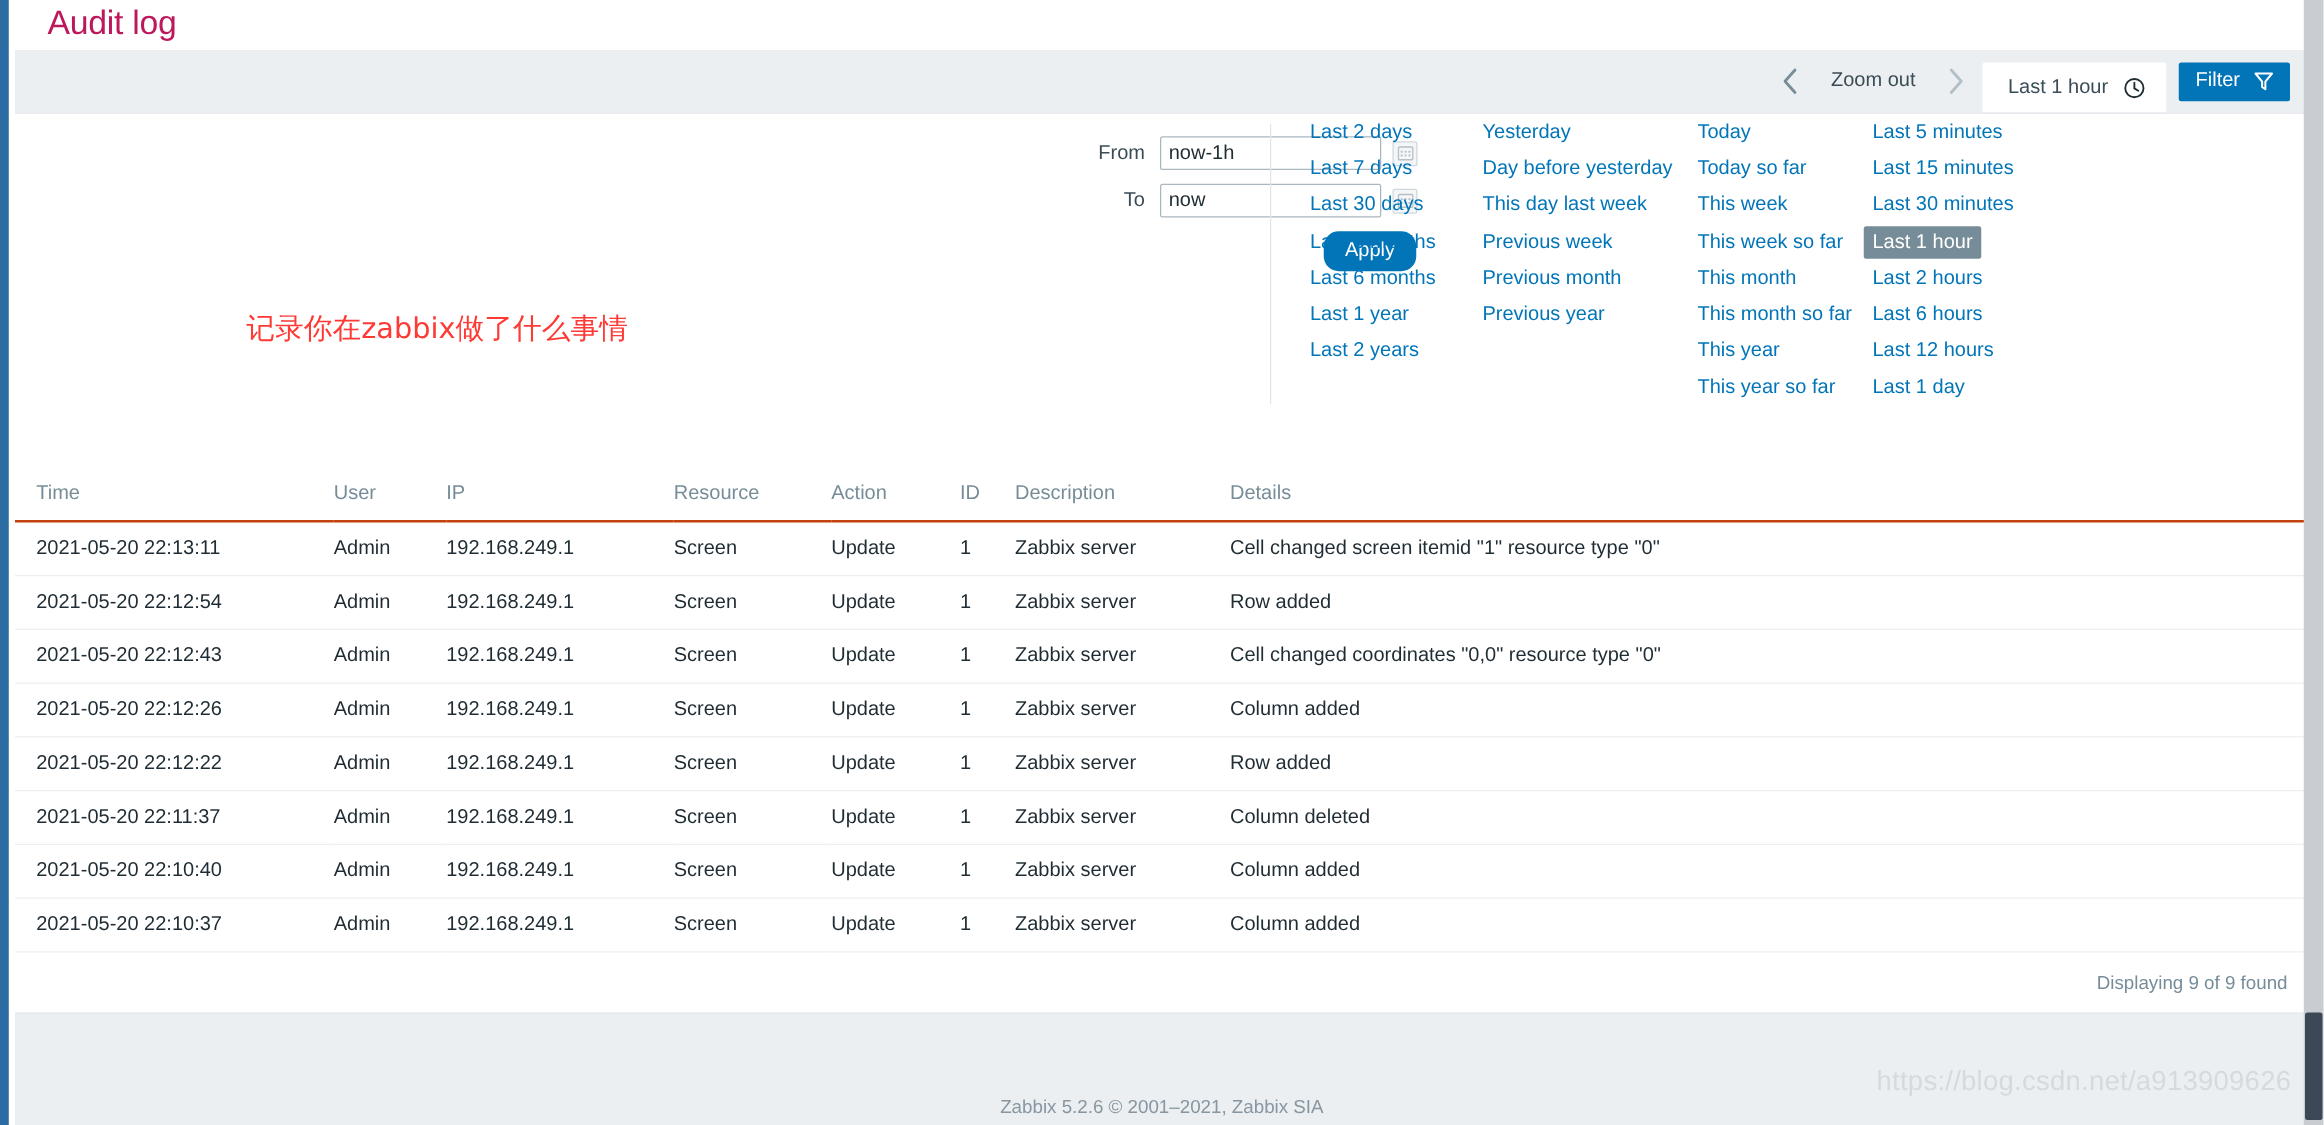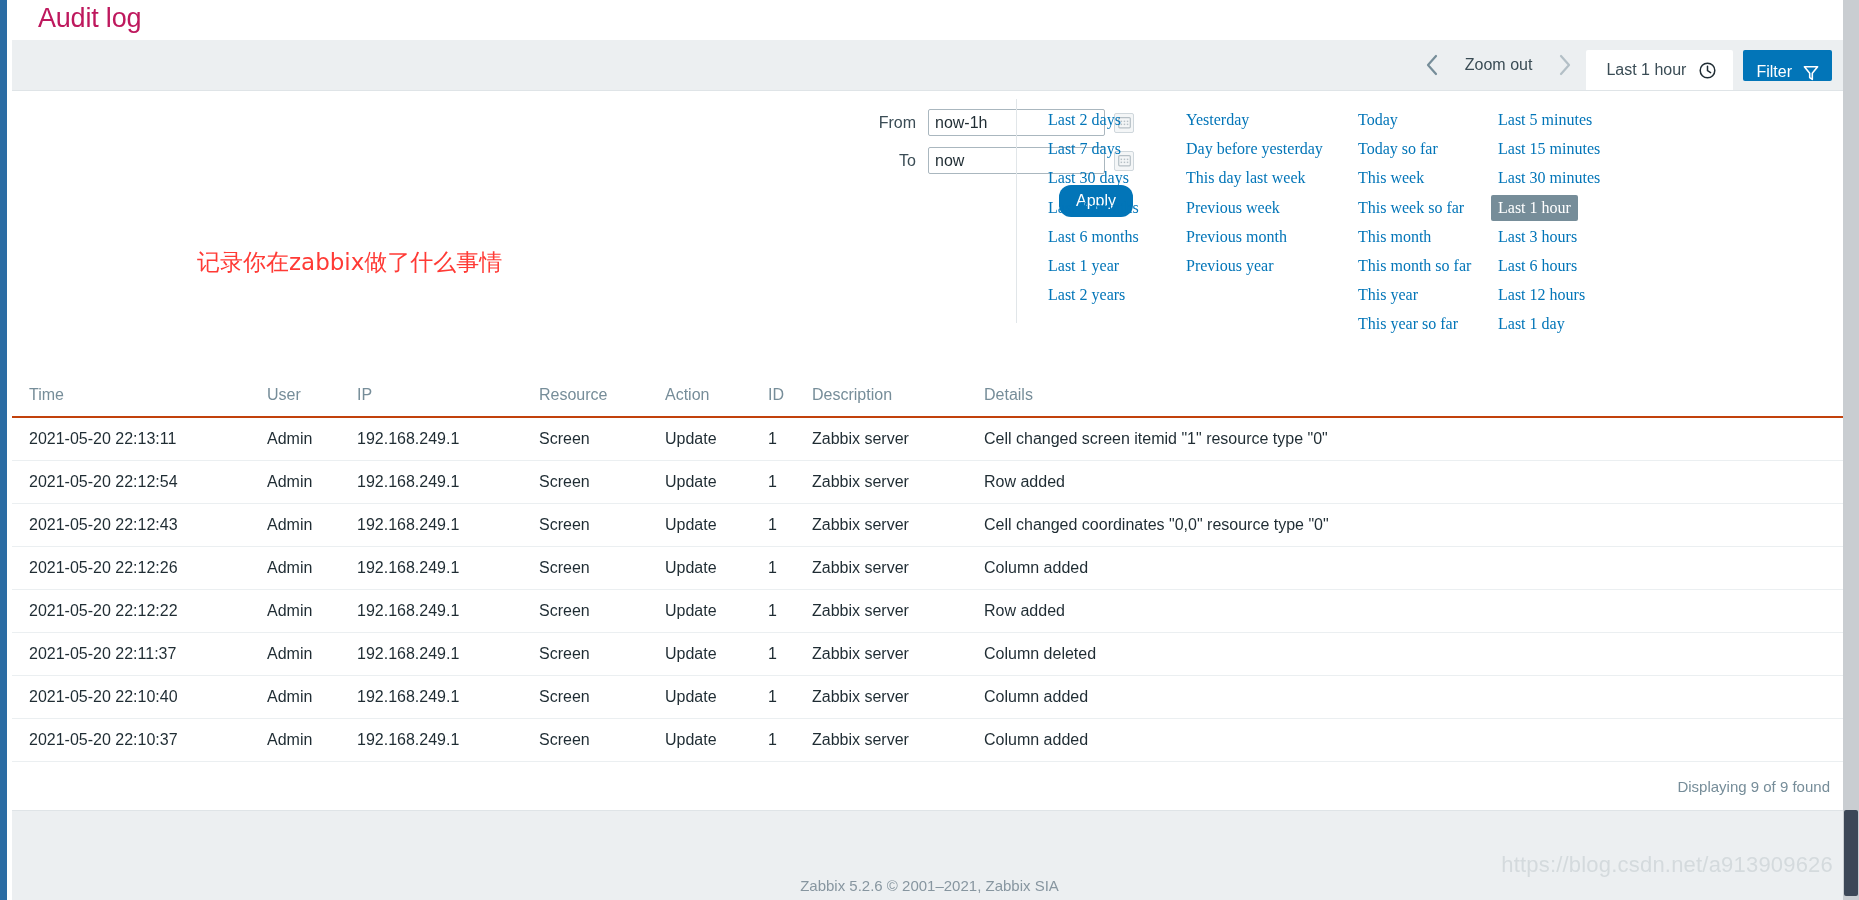--- a/index.html
+++ b/index.html
@@ -104,21 +104,21 @@
     border-radius: 2px 2px 0 0;
   }
   .clock-icon svg { display: block; }
   .filter-btn {
     background: #0275b8;
     color: #ffffff;
     height: 31px;
     margin-left: 10px;
     padding: 0 13px;
     display: flex;
-    align-items: flex-end;
+    align-items: center;
     gap: 11px;
     font-size: 16px;
     border: none;
     border-radius: 2px;
     cursor: pointer;
     font-family: inherit;
   }
   .funnel-icon svg { display: block; }
 
   
@@ -210,24 +210,23 @@
     top: 8px;
     width: 1px;
     height: 224px;
     background: #e1e6e9;
   }
 
   
   .presets {
     position: absolute;
     left: 1036px;
-    top: 16px;
+    top: 2px;
     display: flex;
     gap: 0;
-    font-family: Liberation Serif, serif;
   }
   .preset-col { width: 0; }
   .preset-col.c0 { width: 138px; }
   .preset-col.c1 { width: 172px; }
   .preset-col.c2 { width: 140px; }
   .preset-col.c3 { width: 160px; }
 
   .preset-item {
     display: block;
     font-size: 16px;
@@ -479,21 +478,21 @@
         <a class="preset-item">This month so far</a>
         <a class="preset-item">This year</a>
         <a class="preset-item">This year so far</a>
       </div>
 
       <div class="preset-col c3">
         <a class="preset-item">Last 5 minutes</a>
         <a class="preset-item">Last 15 minutes</a>
         <a class="preset-item">Last 30 minutes</a>
         <a class="preset-item selected">Last 1 hour</a>
-        <a class="preset-item">Last 3 hours</a>
+        <a class="preset-item">Last 2 hours</a>
         <a class="preset-item">Last 6 hours</a>
         <a class="preset-item">Last 12 hours</a>
         <a class="preset-item">Last 1 day</a>
       </div>
     </div>
 
   </div>
 
   <div class="table-wrap">
     <table class="audit">

